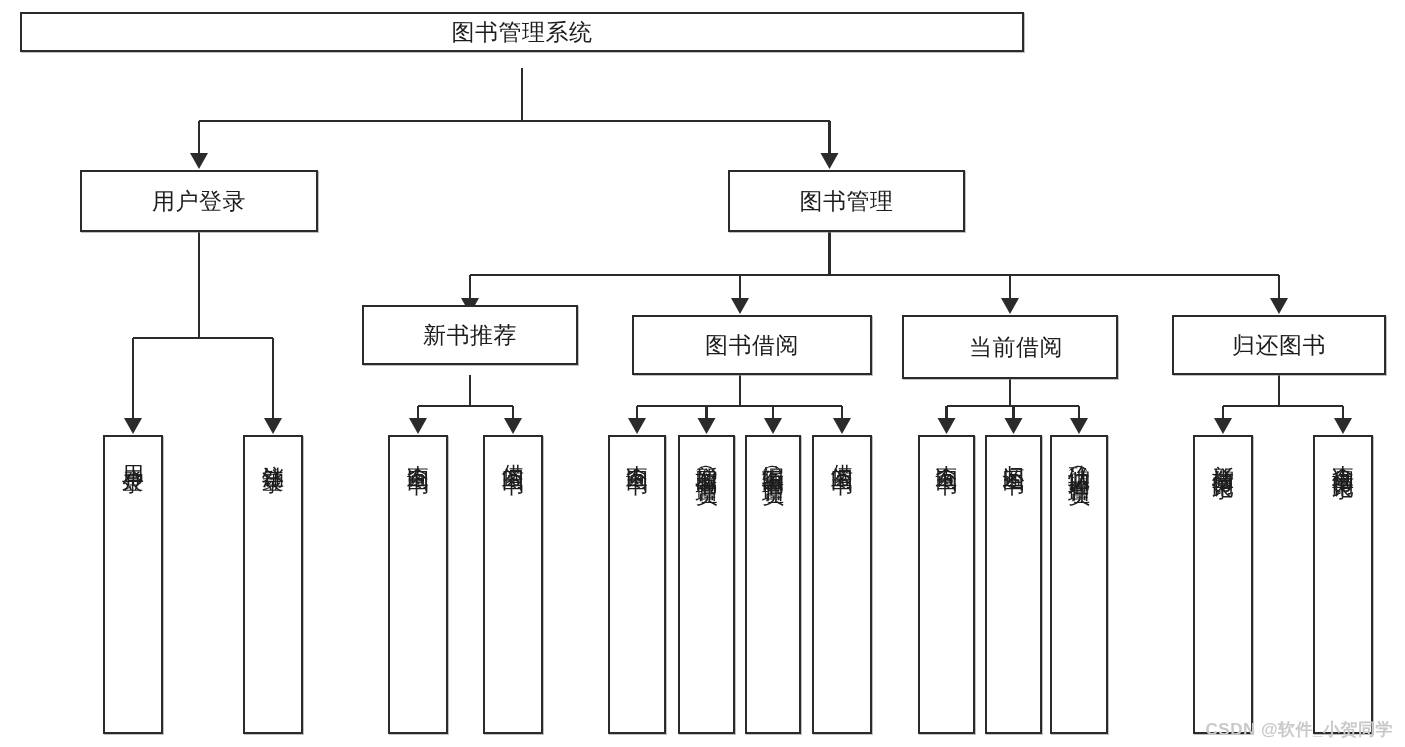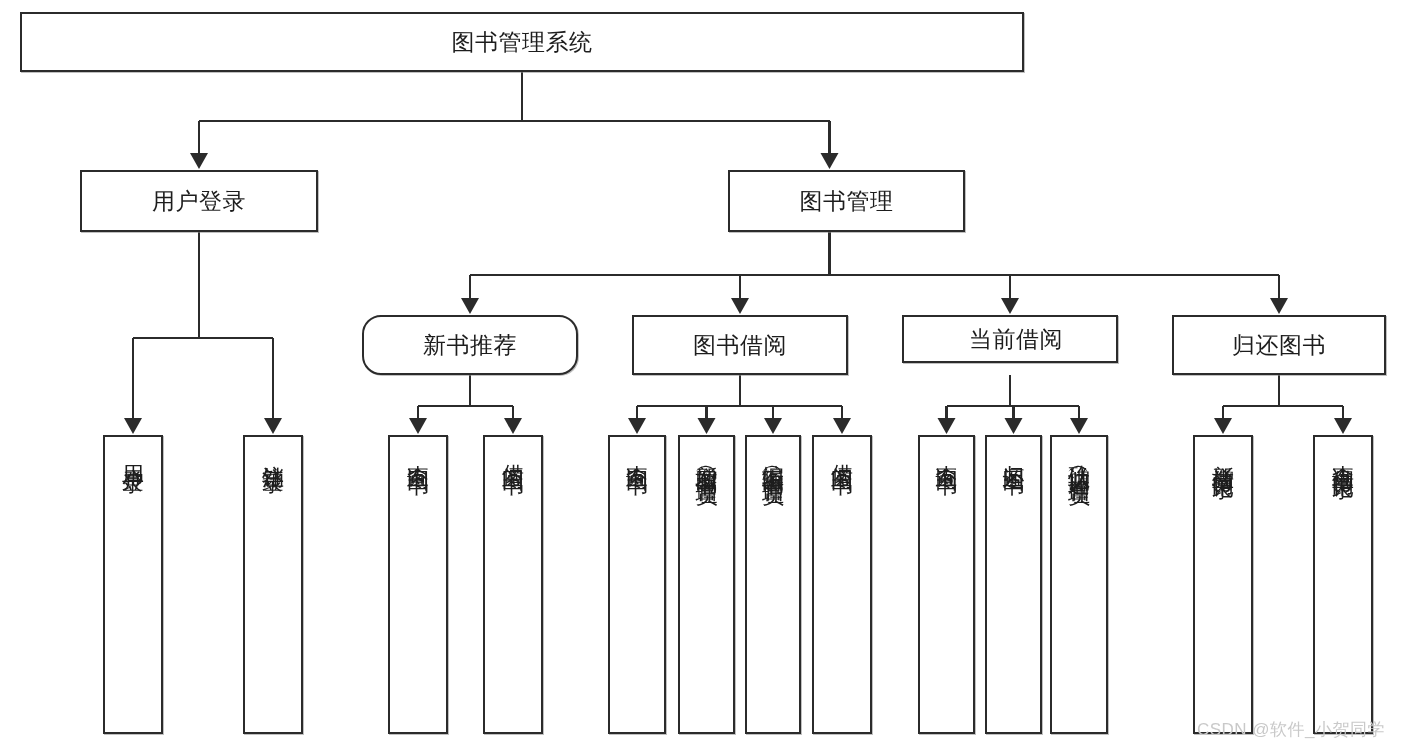--- a/index.html
+++ b/index.html
@@ -55,26 +55,27 @@
   .connector-layer {
     position: absolute;
     left: 0;
     top: 0;
     width: 1405px;
     height: 747px;
     pointer-events: none;
   }
   .watermark {
     position: absolute;
-    right: 20px;
+    right: 12px;
     bottom: 6px;
     font-size: 17px;
     color: #c9c9c9;
     letter-spacing: 0.5px;
     white-space: nowrap;
+    font-weight: bold;
   }
 </style>
 </head>
 <body>
 
 <div id="diagram-root">
   <svg class="connector-layer" id="connector-layer" width="1405" height="747" viewBox="0 0 1405 747">
       <line x1="522" y1="68" x2="522" y2="121" stroke="#2b2b2b" stroke-width="2.6" shape-rendering="crispEdges"></line>
       <line x1="199" y1="121" x2="829.5" y2="121" stroke="#2b2b2b" stroke-width="2.6" shape-rendering="crispEdges"></line>
       <line x1="199" y1="121" x2="199" y2="158" stroke="#2b2b2b" stroke-width="2.6" shape-rendering="crispEdges"></line>
@@ -122,36 +123,36 @@
       <line x1="1079" y1="406" x2="1079" y2="423" stroke="#2b2b2b" stroke-width="2.6" shape-rendering="crispEdges"></line>
       <polygon points="1070,418 1088,418 1079,434" fill="#2b2b2b"></polygon>
       <line x1="1279" y1="375" x2="1279" y2="406" stroke="#2b2b2b" stroke-width="2.6" shape-rendering="crispEdges"></line>
       <line x1="1223" y1="406" x2="1343" y2="406" stroke="#2b2b2b" stroke-width="2.6" shape-rendering="crispEdges"></line>
       <line x1="1223" y1="406" x2="1223" y2="423" stroke="#2b2b2b" stroke-width="2.6" shape-rendering="crispEdges"></line>
       <polygon points="1214,418 1232,418 1223,434" fill="#2b2b2b"></polygon>
       <line x1="1343" y1="406" x2="1343" y2="423" stroke="#2b2b2b" stroke-width="2.6" shape-rendering="crispEdges"></line>
       <polygon points="1334,418 1352,418 1343,434" fill="#2b2b2b"></polygon>
     </svg>
   <div id="node-layer">
-      <div class="node-box" style="left: 20px; top: 12px; width: 1004px; height: 60px;">
+      <div class="node-box" style="left: 20px; top: 12px; width: 1004px; height: 40px;">
         <span class="node-label">图书管理系统</span>
       </div>
       <div class="node-box" style="left: 80px; top: 170px; width: 238px; height: 62px;">
         <span class="node-label">用户登录</span>
       </div>
       <div class="node-box" style="left: 728px; top: 170px; width: 237px; height: 62px;">
         <span class="node-label">图书管理</span>
       </div>
-      <div class="node-box" style="left: 362px; top: 315px; width: 216px; height: 60px; border-radius: 19px;">
+      <div class="node-box" style="left: 362px; top: 305px; width: 216px; height: 60px;">
         <span class="node-label">新书推荐</span>
       </div>
-      <div class="node-box" style="left: 632px; top: 315px; width: 216px; height: 60px;">
+      <div class="node-box" style="left: 632px; top: 315px; width: 240px; height: 60px;">
         <span class="node-label">图书借阅</span>
       </div>
-      <div class="node-box" style="left: 902px; top: 315px; width: 216px; height: 48px; padding-left: 12px;">
+      <div class="node-box" style="left: 902px; top: 315px; width: 216px; height: 64px; padding-left: 12px;">
         <span class="node-label">当前借阅</span>
       </div>
       <div class="node-box" style="left: 1172px; top: 315px; width: 214px; height: 60px;">
         <span class="node-label">归还图书</span>
       </div>
       <div class="node-box vertical" style="left: 103px; top: 435px; width: 60px; height: 299px;">
         <span class="node-label">用户登录</span>
       </div>
       <div class="node-box vertical" style="left: 243px; top: 435px; width: 60px; height: 299px;">
         <span class="node-label">注销登录</span>

